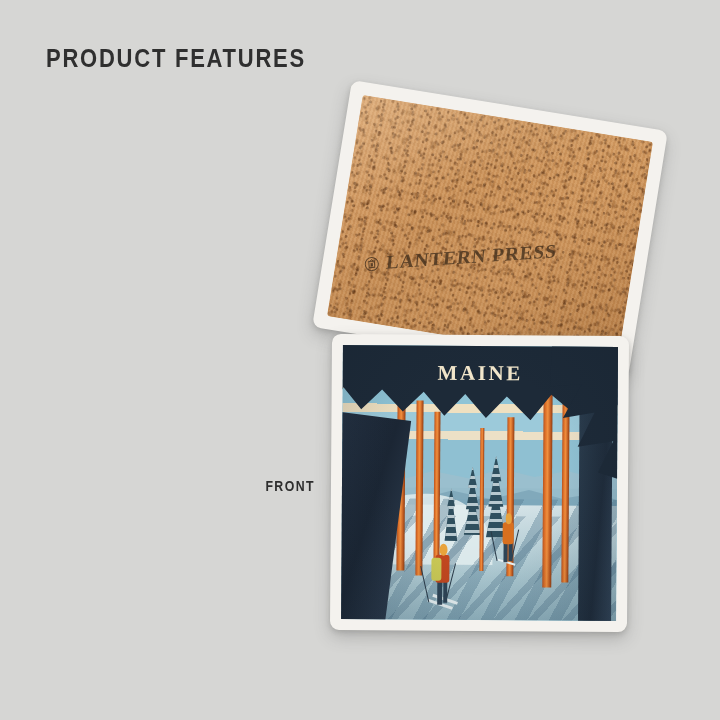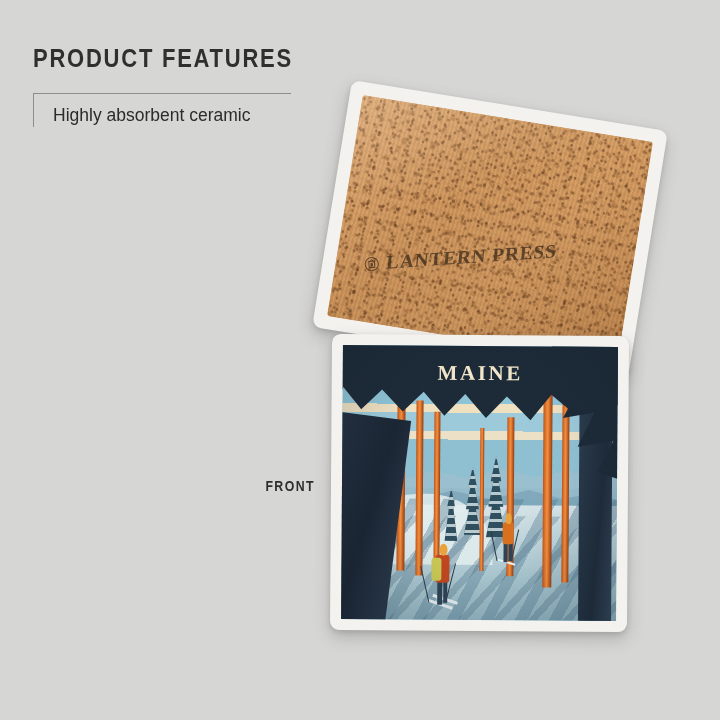--- a/index.html
+++ b/index.html
@@ -5,21 +5,21 @@
   html,body{margin:0;padding:0;}
   body{
     width:720px;height:720px;overflow:hidden;
     background:#d6d6d4;
     font-family:"Liberation Sans", sans-serif;
     position:relative;
   }
   .stage{position:absolute;inset:0;}
 
   
-  .features{position:absolute;left:33px;top:44px;width:258px;}
+  .features{position:absolute;left:46px;top:44px;width:258px;}
   .features-title{
     font-family:"Liberation Sans", sans-serif;
     font-weight:bold;font-size:25px;letter-spacing:2.0px;
     color:#2f2f2f;transform:scaleX(0.88);transform-origin:left center;
     white-space:nowrap;margin:0 0 20px 0;
   }
   .feature{position:relative;padding:11px 0 12px 20px;}
   .feature .rule-top{
     position:absolute;left:0;top:0;width:100%;height:1px;background:#8e8e8c;
   }
@@ -219,25 +219,20 @@
     background:radial-gradient(ellipse at 50% 45%, rgba(0,0,0,0) 45%, rgba(16,28,40,.20) 100%);}
 </style>
 </head>
 <body>
 
 <div class="stage">
 
   <div class="features">
     <div class="features-title">PRODUCT FEATURES</div>
 
-    <div class="feature">
-      <span class="rule-top"></span>
-      <span class="rule-left"></span>
-      <p class="feature-text">Highly absorbent ceramic</p>
-    </div>
 
 
   </div>
 
   <div class="label" id="label-back">BACK</div>
   <div class="label" id="label-front">FRONT</div>
 
   <div class="coaster" id="back-coaster">
     <div class="coaster-body">
       <div class="cork">

